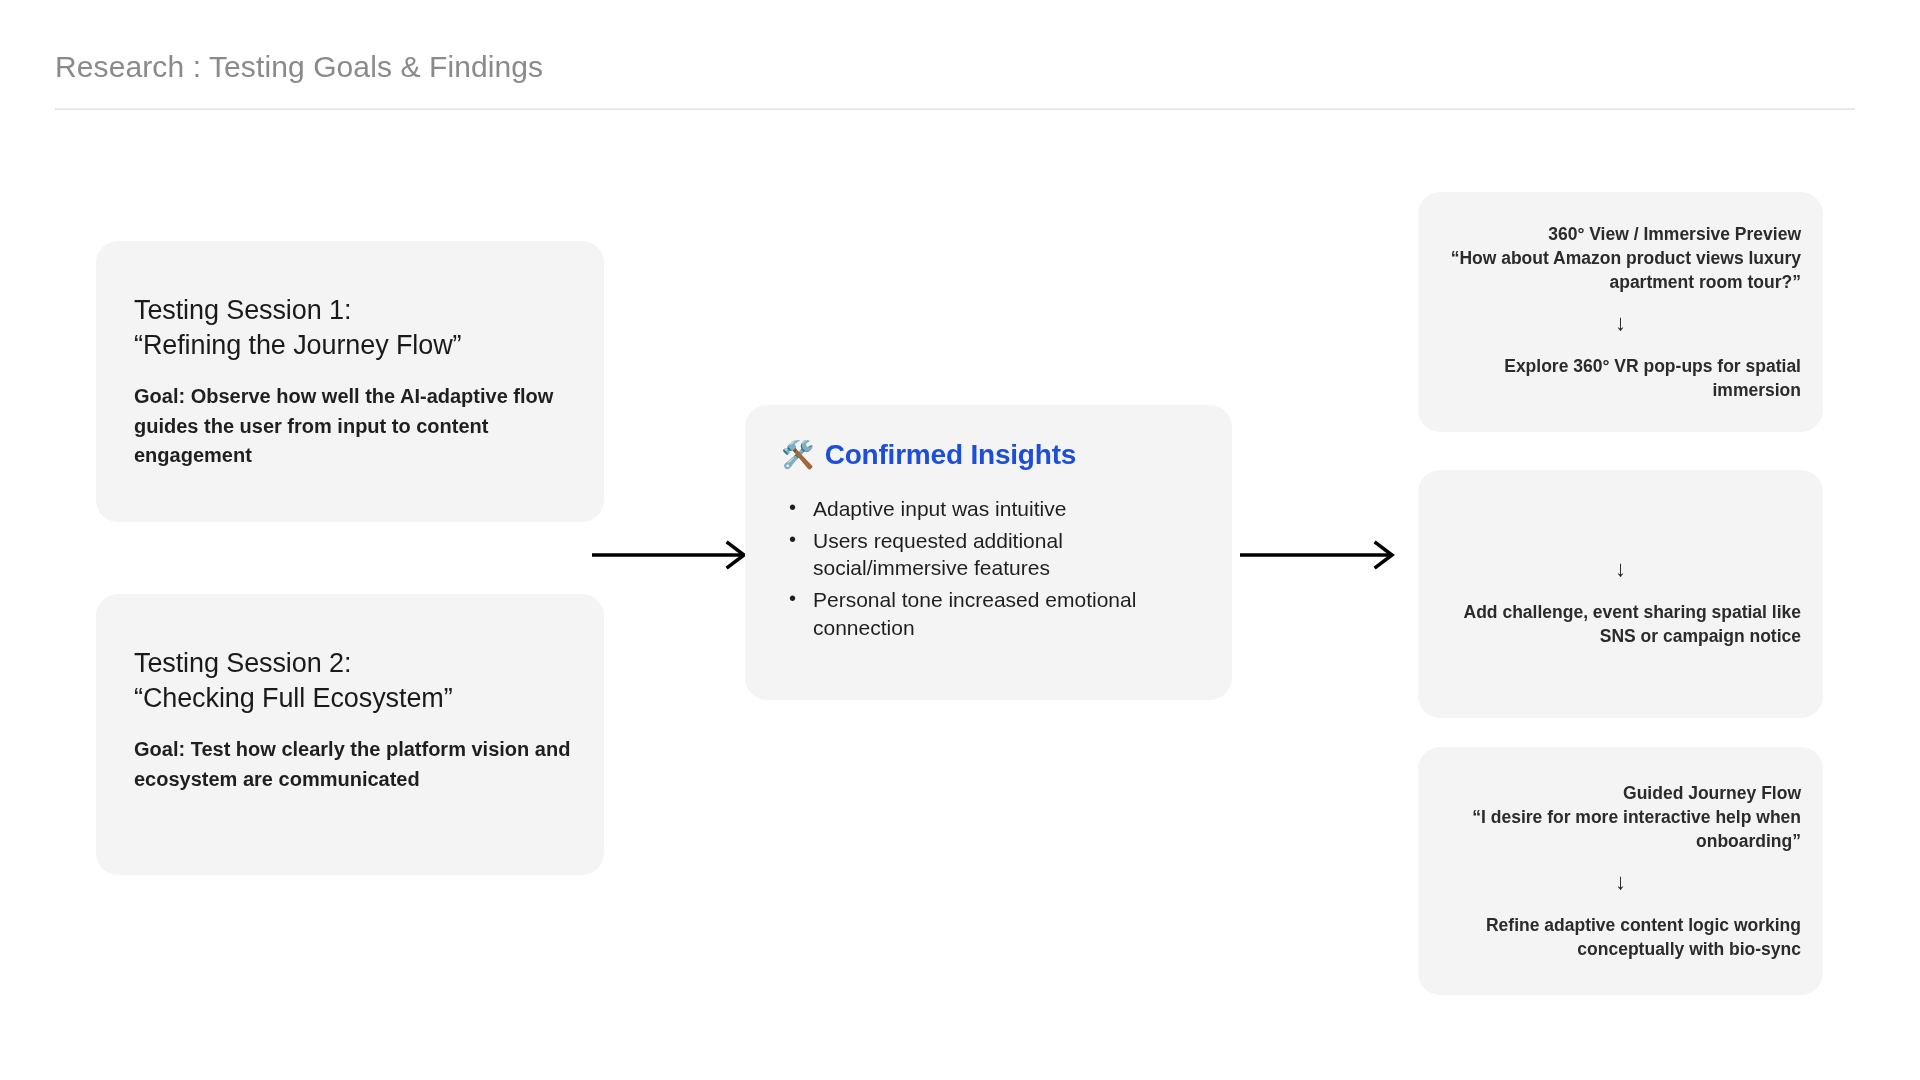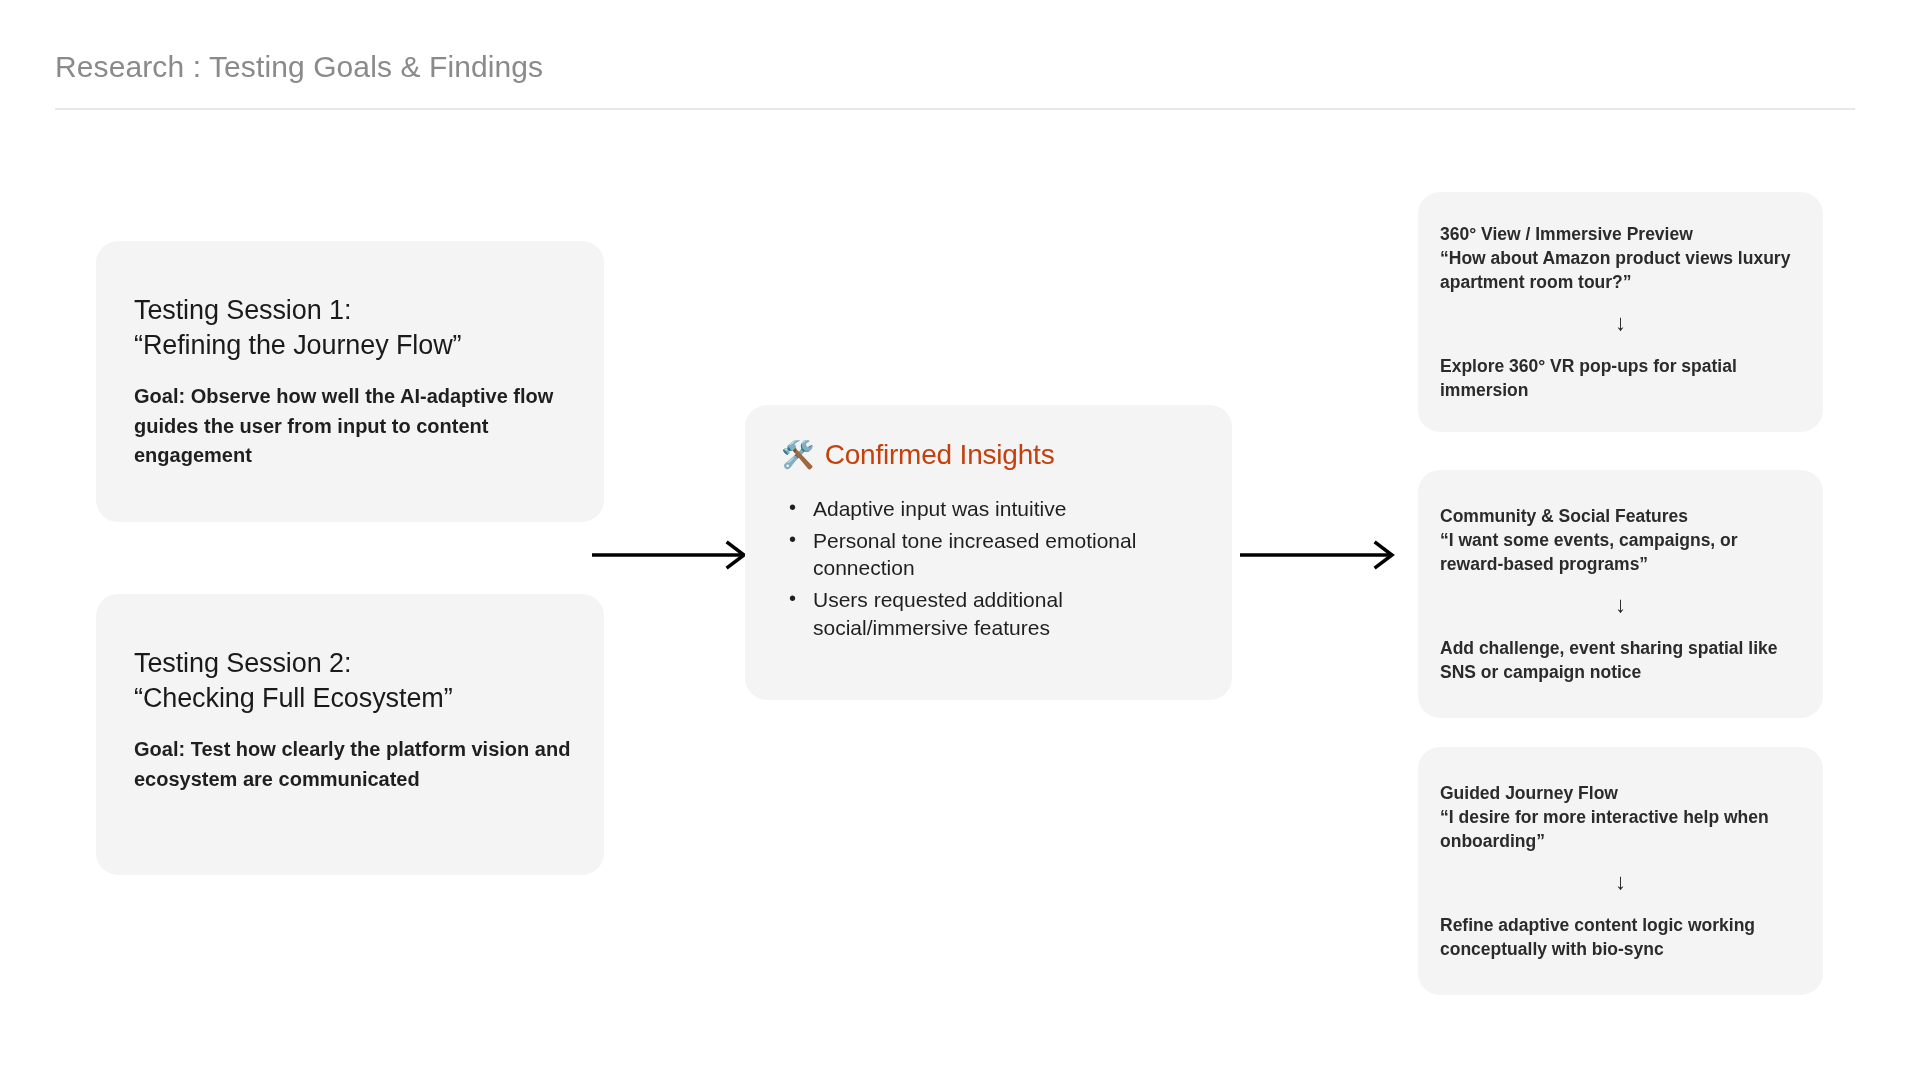--- a/index.html
+++ b/index.html
@@ -91,22 +91,22 @@
     margin-bottom: 24px;
   }
 
   .insights-emoji {
     font-size: 27px;
     line-height: 1;
   }
 
   .insights-title {
     font-size: 28px;
-    font-weight: 400;
-    color: #c2410c;
+    font-weight: 700;
+    color: #1d4ed8;
     letter-spacing: -0.2px;
     text-align: right;
   }
 
   .insights-list {
     list-style: none;
     padding-left: 6px;
   }
 
   .insights-list li {
@@ -128,21 +128,21 @@
   }
 
   
   .outcome-card {
     width: 405px;
     padding: 26px 22px;
     display: flex;
     flex-direction: column;
     align-items: center;
     justify-content: center;
-    text-align: left;
+    text-align: right;
   }
 
   #outcome-card-1 { left: 1418px; top: 192px; height: 240px; }
   #outcome-card-2 { left: 1418px; top: 470px; height: 248px; }
   #outcome-card-3 { left: 1418px; top: 747px; height: 248px; }
 
   .outcome-quote {
     font-size: 17.5px;
     font-weight: 700;
     color: #2b2b2b;
@@ -201,42 +201,40 @@
     </svg>
   </div>
 
   <div class="card" id="insights-card">
     <div class="insights-header">
       <span class="insights-emoji">🛠️</span>
       <span class="insights-title">Confirmed Insights</span>
     </div>
     <ul class="insights-list">
       <li>Adaptive input was intuitive</li>
+      <li>Users requested additional social/immersive features</li>
       <li>Personal tone increased emotional connection</li>
-      <li>Users requested additional social/immersive features</li>
     </ul>
   </div>
 
   <div class="connector" id="connector-2">
     <svg width="160" height="30" viewBox="0 0 160 30">
       <line x1="0" y1="15" x2="150" y2="15" stroke="#000000" stroke-width="3.5"></line>
       <polyline points="136,3 152,15 136,27" fill="none" stroke="#000000" stroke-width="3.5" stroke-linecap="square" stroke-linejoin="miter"></polyline>
     </svg>
   </div>
 
   <div class="card outcome-card" id="outcome-card-1">
     <div class="outcome-quote">360° View / Immersive Preview
 “How about Amazon product views luxury apartment room tour?”</div>
     <div class="outcome-arrow">↓</div>
     <div class="outcome-action">Explore 360° VR pop-ups for spatial immersion</div>
   </div>
 
   <div class="card outcome-card" id="outcome-card-2">
-    <div class="outcome-quote">Community &amp; Social Features
-“I want some events, campaigns, or reward-based programs”</div>
     <div class="outcome-arrow">↓</div>
     <div class="outcome-action">Add challenge, event sharing spatial like SNS or campaign notice</div>
   </div>
 
   <div class="card outcome-card" id="outcome-card-3">
     <div class="outcome-quote">Guided Journey Flow
 “I desire for more interactive help when onboarding”</div>
     <div class="outcome-arrow">↓</div>
     <div class="outcome-action">Refine adaptive content logic working conceptually with bio-sync</div>
   </div>

